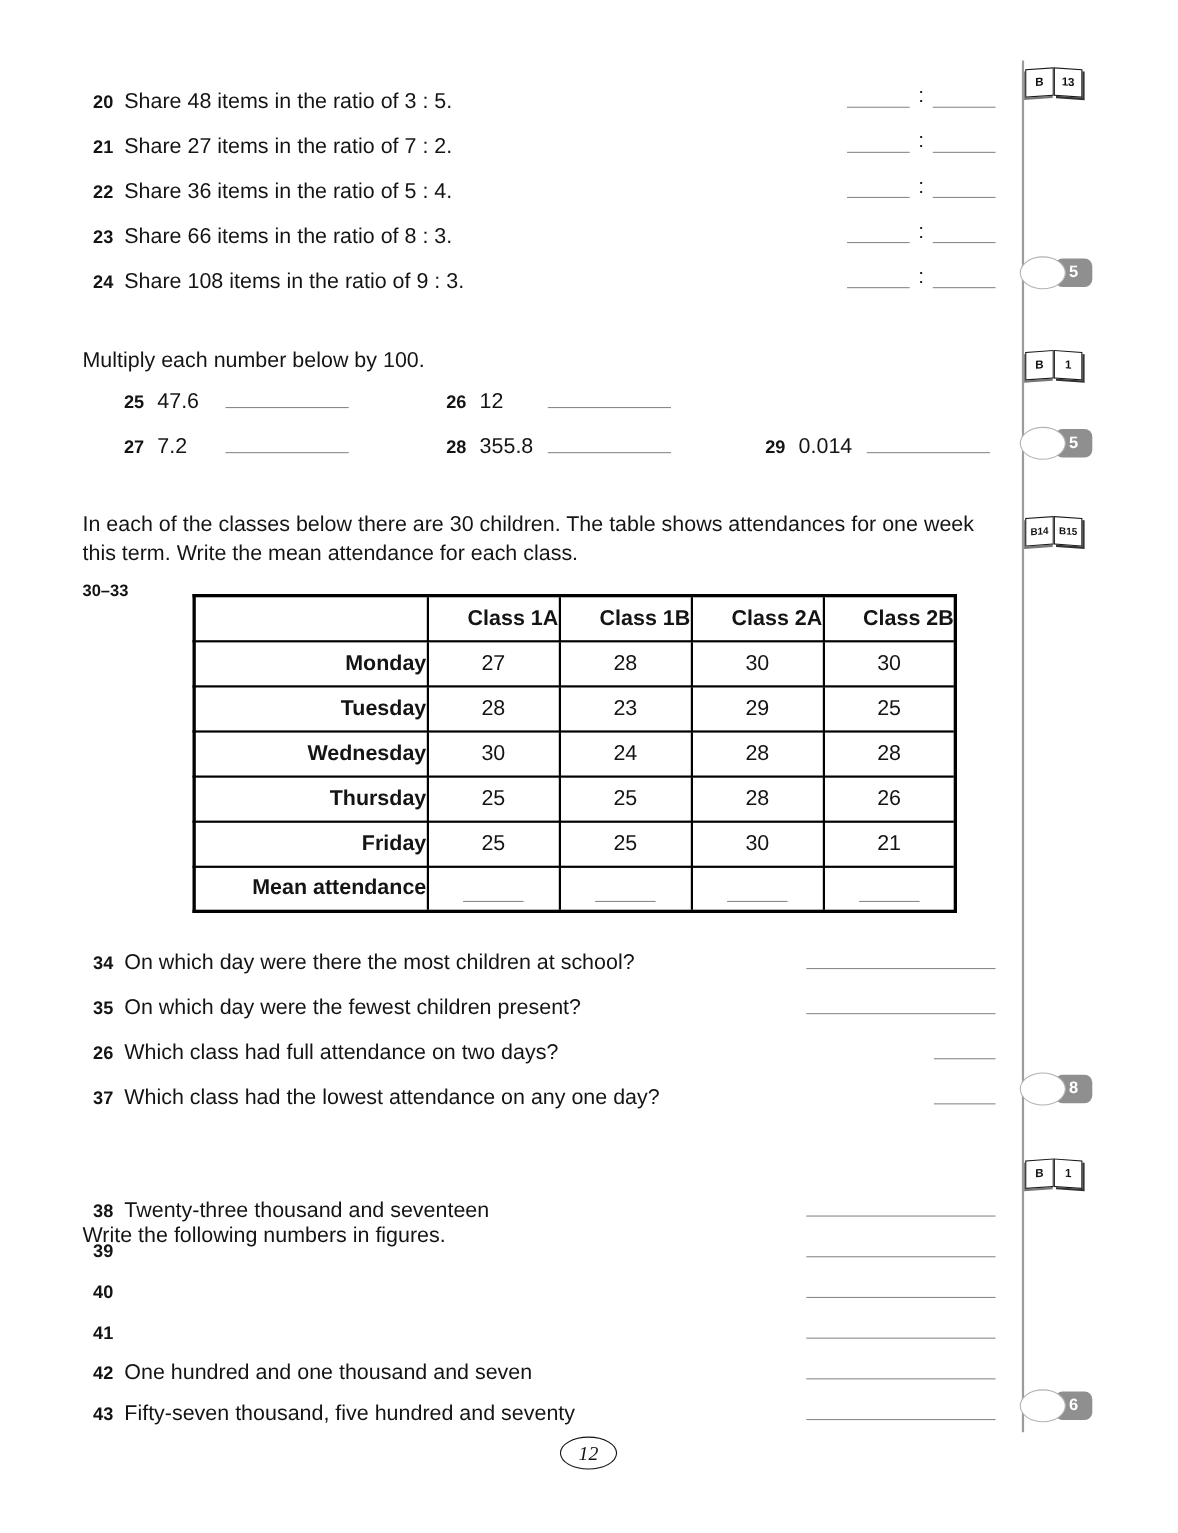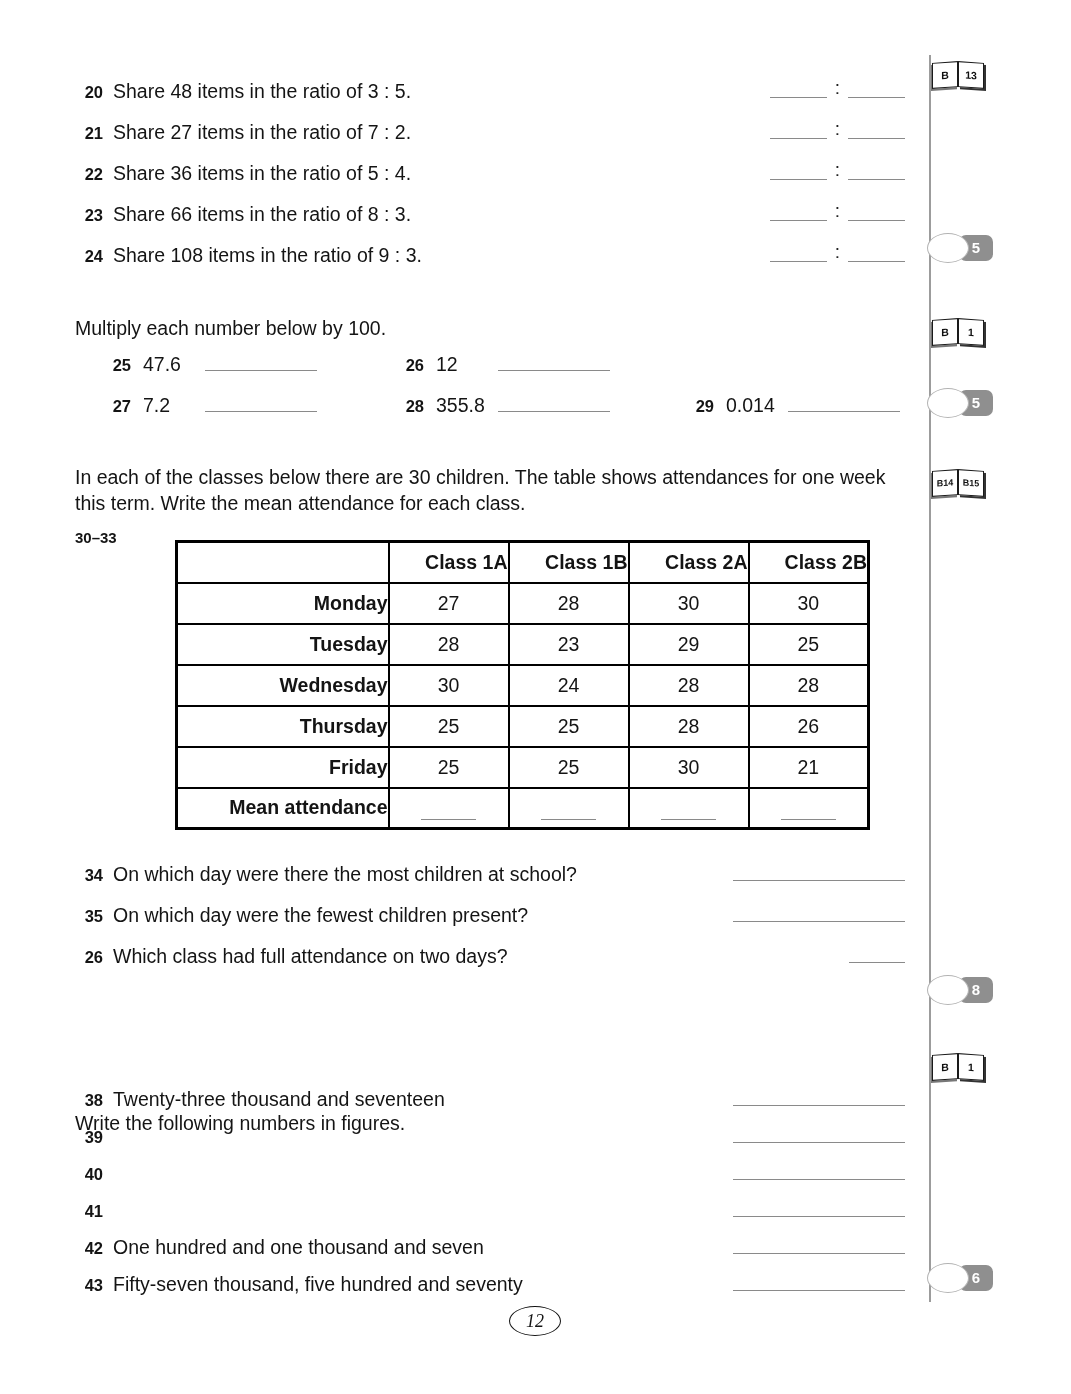--- a/index.html
+++ b/index.html
@@ -271,20 +271,25 @@
   <div class="q-row" style="top:902px">
     <span class="qnum">35</span>
     <span class="qtext">On which day were the fewest children present?</span>
     <span class="blank answer-long"></span>
   </div>
   <div class="q-row" style="top:943px">
     <span class="qnum">26</span>
     <span class="qtext">Which class had full attendance on two days?</span>
     <span class="blank answer-short"></span>
   </div>
+  <div class="q-row" style="top:984px">
+    <span class="qnum">37</span>
+    <span class="qtext">Which class had the lowest attendance on any one day?</span>
+    <span class="blank answer-short"></span>
+  </div>
 
   <div class="instruction" style="top:1110px">Write the following numbers in figures.</div>
 
   <div class="q-row" style="top:1086px">
     <span class="qnum">38</span>
     <span class="qtext">Twenty-three thousand and seventeen</span>
     <span class="blank answer-long"></span>
   </div>
   <div class="q-row" style="top:1123px">
     <span class="qnum">39</span>

